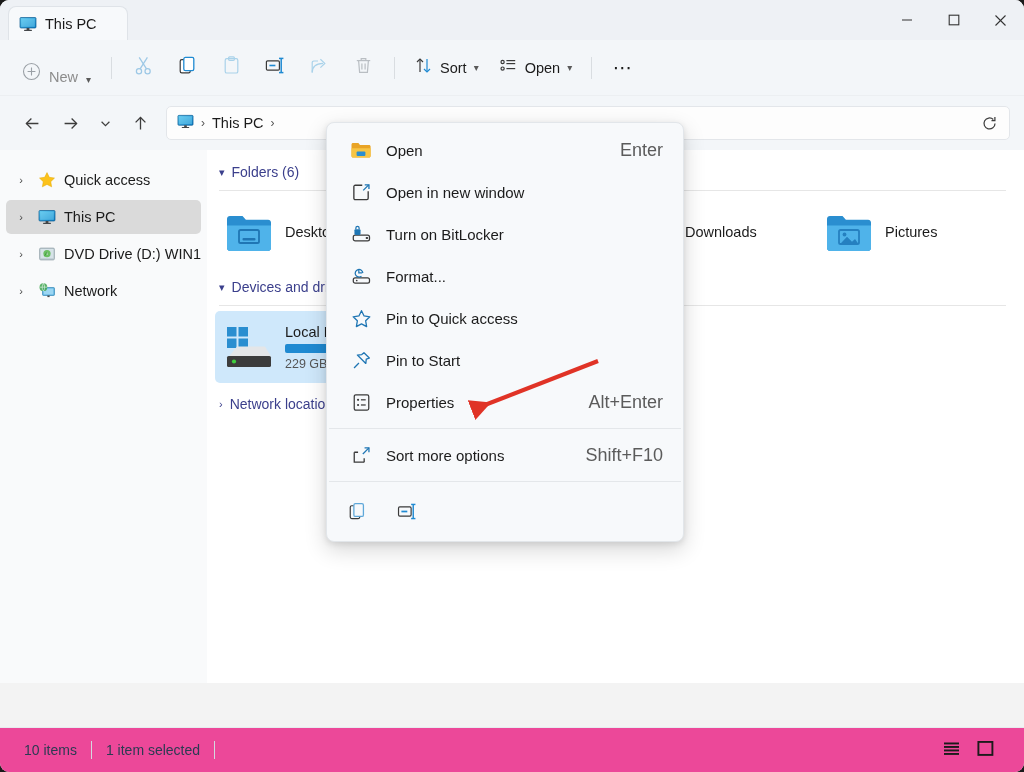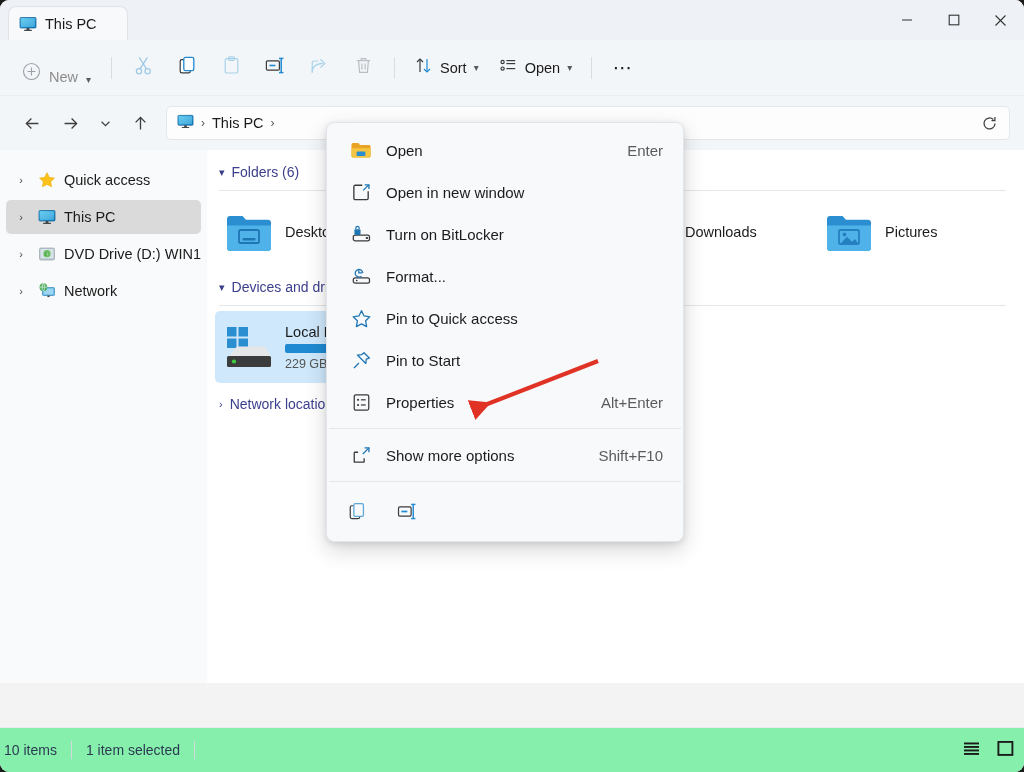--- a/index.html
+++ b/index.html
@@ -189,24 +189,24 @@
     width: 112px; height: 9px;
     background: #e2e2e2; border-radius: 2px; overflow: hidden;
   }
   .tile-bar > i { display: block; height: 100%; background: #1f8ad2; }
   .tile-sub { font-size: 12.5px; color: #555; white-space: nowrap; }
 
   
   .statusbar {
     position: absolute; left: 0; bottom: 0;
     width: 1024px; height: 45px;
-    background: #86efac;
+    background: #ec4899;
     border-top: 1px solid #e7eaee;
     display: flex; align-items: center;
-    padding: 0 4px;
+    padding: 0 24px;
   }
   .st-text { font-size: 14px; color: #2b3b52; }
   .st-sep { width: 1px; height: 18px; background: #d4d9df; margin: 0 14px; }
   .view-toggles { margin-left: auto; display: flex; gap: 4px; }
   .vt {
     width: 30px; height: 28px;
     display: flex; align-items: center; justify-content: center;
     border-radius: 4px; color: #1b1b1b;
   }
 
@@ -228,21 +228,21 @@
     padding: 0 16px 0 18px;
     border-radius: 5px;
     margin: 0 4px;
   }
   .mi-ico {
     width: 24px; height: 24px; flex: none;
     display: flex; align-items: center; justify-content: center;
     margin-right: 13px;
   }
   .mi-label { font-size: 15px; color: #1b1b1b; flex: 1; white-space: nowrap; }
-  .mi-accel { font-size: 15px; color: #5b5b5b; white-space: nowrap; text-align: right; }
+  .mi-accel { font-size: 18px; color: #5b5b5b; white-space: nowrap; text-align: right; }
   .mi-div { height: 1px; background: #e4e7ea; margin: 5px 2px; }
   .mi-row {
     height: 48px; display: flex; align-items: center;
     padding-left: 18px; gap: 26px;
   }
   .mi-row .mi-ico { margin-right: 0; }
 
   
   .annot { position: absolute; left: 0; top: 0; width: 1024px; height: 772px; pointer-events: none; z-index: 60; }
 </style>
@@ -776,21 +776,21 @@
 
     <div class="mi">
       <span class="mi-ico">
         <svg viewBox="0 0 22 22" width="21" height="21" fill="none" stroke="#3a3a3a" stroke-width="1.35">
           <path d="M3.4 7.6v10.4h10.4"></path>
           <path d="M3.4 7.6h4M13.8 18V14"></path>
           <path d="M12.4 9.4 18.8 3" stroke="#1f76b4"></path>
           <path d="M14.2 3h4.6v4.6" stroke="#1f76b4"></path>
         </svg>
       </span>
-      <span class="mi-label">Show more options</span>
+      <span class="mi-label">Sort more options</span>
       <span class="mi-accel">Shift+F10</span>
     </div>
 
     <div class="mi-div"></div>
 
     <div class="mi-row">
       <span class="mi-ico">
         <svg viewBox="0 0 22 22" width="21" height="21" fill="none">
           <rect x="3.4" y="5" width="10" height="13.4" rx="1.6" stroke="#3a3a3a" stroke-width="1.25"></rect>
           <rect x="7.2" y="2.8" width="10" height="13.4" rx="1.6" stroke="#5fa8d9" stroke-width="1.35" fill="#f7f9fb"></rect>

